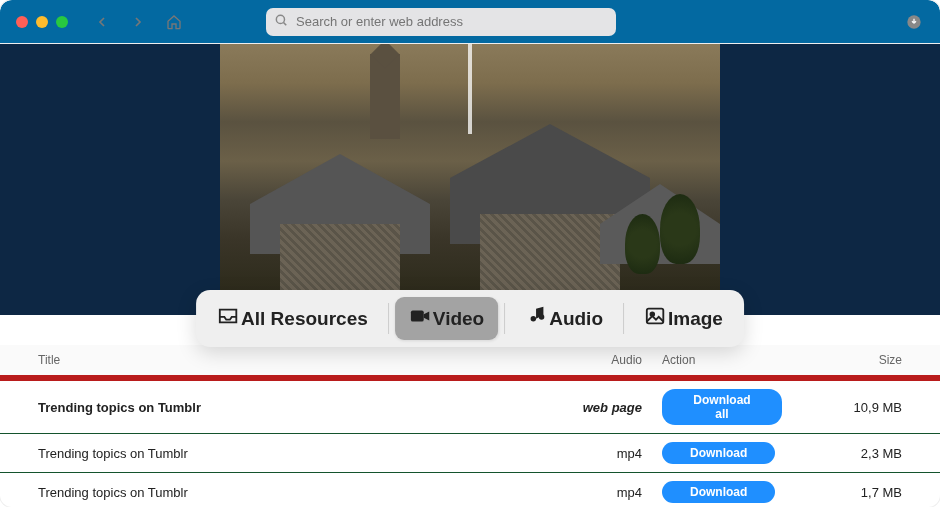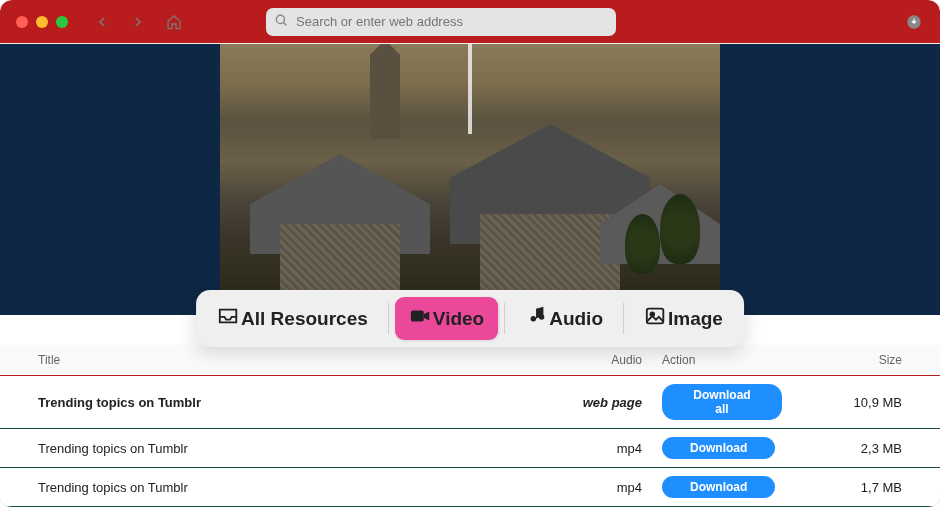--- a/index.html
+++ b/index.html
@@ -1,18 +1,18 @@
 <!DOCTYPE html>
 <html><head>
 <meta charset="utf-8">
 <style>
 * { margin: 0; padding: 0; box-sizing: border-box; font-family: -apple-system, BlinkMacSystemFont, "Segoe UI", Helvetica, Arial, sans-serif; }
 body { background: #fff; width: 940px; height: 507px; overflow: hidden; border-radius: 12px; box-shadow: 0 0 0 1px #eee; }
 
-.titlebar { height: 44px; display: flex; align-items: center; padding: 0 16px; gap: 8px; background: #b91c1c; border-bottom: 1px solid #eee; border-radius: 12px 12px 0 0; }
+.titlebar { height: 44px; display: flex; align-items: center; padding: 0 16px; gap: 8px; background: #0369a1; border-bottom: 1px solid #eee; border-radius: 12px 12px 0 0; }
 .traffic { display: flex; gap: 8px; margin-right: 12px; }
 .tl { width: 12px; height: 12px; border-radius: 50%; }
 .tl.r { background: #ff5f57; } .tl.y { background: #febc2e; } .tl.g { background: #28c840; }
 .nav-btn { width: 28px; height: 28px; display: flex; align-items: center; justify-content: center; color: #777; border-radius: 6px; cursor: pointer; }
 .nav-btn svg { width: 16px; height: 16px; }
 .search-wrap { flex: 0 0 350px; margin-left: 70px; margin-right: auto; }
 .search { width: 100%; height: 28px; background: #e4e4e6; border: none; border-radius: 7px; padding: 0 12px 0 30px; font-size: 13px; color: #666; outline: none; }
 .search-box { position: relative; }
 .search-box .mag { position: absolute; left: 8px; top: 50%; transform: translateY(-50%); color: #888; }
 .dl-icon { width: 18px; height: 18px; color: #888; margin-left: 8px; }
@@ -26,26 +26,26 @@
 .roof3 { position: absolute; left: 380px; top: 140px; width: 120px; height: 80px; background: #5a5a5a; clip-path: polygon(50% 0%, 100% 50%, 100% 100%, 0% 100%, 0% 50%); }
 .wall { position: absolute; background: repeating-linear-gradient(45deg, #6b6355, #6b6355 3px, #5a5448 3px, #5a5448 6px); }
 .w1 { left: 60px; top: 180px; width: 120px; height: 70px; }
 .w2 { left: 260px; top: 170px; width: 140px; height: 80px; }
 .waterfall { position: absolute; left: 248px; top: 0; width: 4px; height: 90px; background: rgba(255,255,255,0.75); }
 .tree { position: absolute; width: 40px; height: 70px; background: radial-gradient(circle, #2a3818 40%, #1a2810 100%); border-radius: 50% 50% 40% 40%; }
 .t1 { right: 20px; top: 150px; } .t2 { right: 60px; top: 170px; width: 35px; height: 60px; }
 
 .tabs-wrap { position: absolute; left: 50%; transform: translateX(-50%); top: 290px; background: #efefef; border-radius: 14px; padding: 7px; display: flex; gap: 6px; box-shadow: 0 6px 20px rgba(0,0,0,0.15); }
 .tab { display: flex; align-items: center; gap: 2px; padding: 8px 14px; font-size: 19px; font-weight: 600; color: #222; border-radius: 9px; cursor: pointer; white-space: nowrap; }
-.tab.active { background: #ec4899; box-shadow: 0 1px 3px rgba(0,0,0,0.1); }
+.tab.active { background: #a3a3a3; box-shadow: 0 1px 3px rgba(0,0,0,0.1); }
 .tab svg { width: 22px; height: 22px; }
 .sep { width: 1px; background: #ccc; margin: 6px 0; }
 
 .table-wrap { margin-top: 30px; }
-.thead { display: flex; padding: 8px 38px; font-size: 12px; color: #666; border-bottom: 1px solid #b91c1c; background: #fafafa; }
+.thead { display: flex; padding: 8px 38px; font-size: 12px; color: #666; border-bottom: 6px solid #b91c1c; background: #fafafa; }
 .col-title { flex: 1; }
 .col-type { width: 140px; text-align: right; padding-right: 20px; }
 .col-action { width: 120px; }
 .col-size { width: 120px; text-align: right; }
 .row { display: flex; align-items: center; padding: 8px 38px; border-bottom: 1px solid #14532d; font-size: 13px; color: #222; }
 .row .col-title { font-weight: 400; }
 .row.first .col-title { font-weight: 700; }
 .row.first .col-type { font-weight: 700; font-style: italic; }
 .dl-btn { background: #1f8fff; color: #fff; border: none; border-radius: 13px; padding: 4px 28px; font-size: 12px; font-weight: 700; cursor: pointer; }
 </style>

